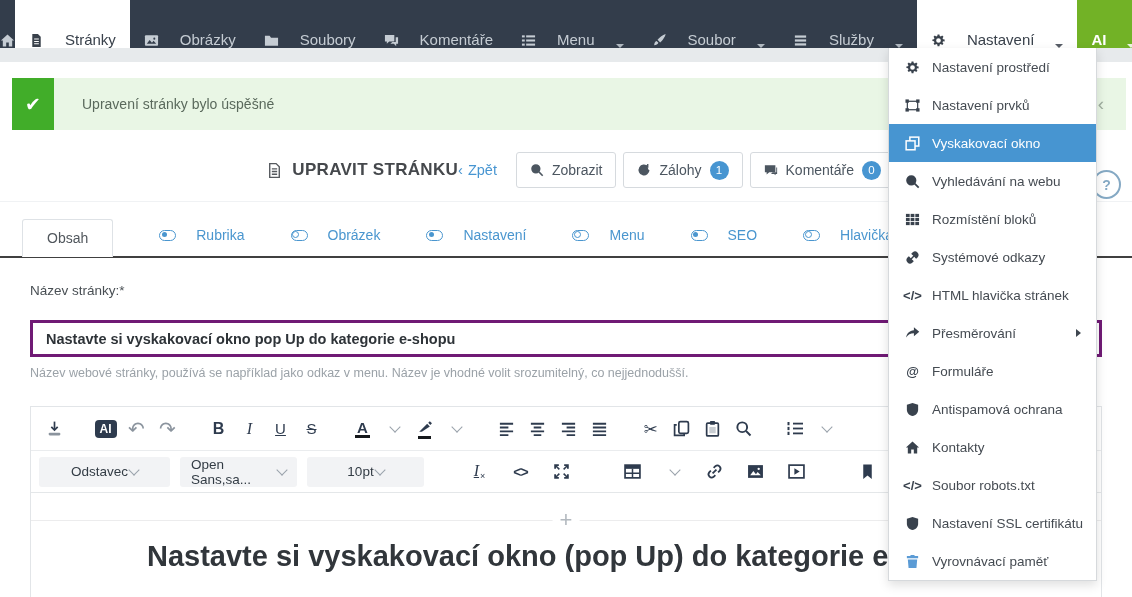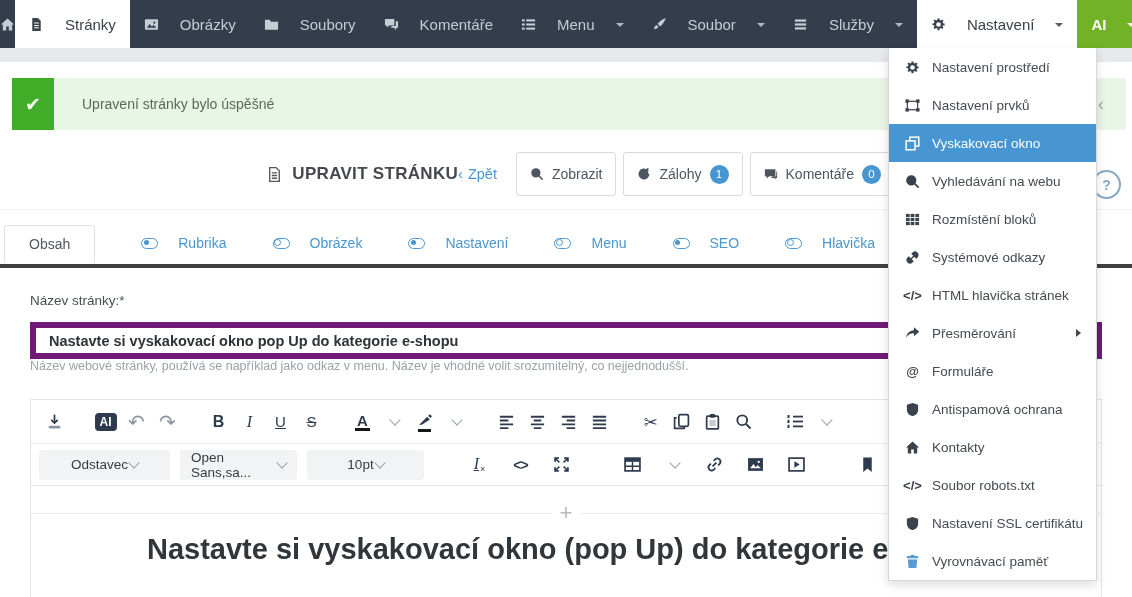--- a/index.html
+++ b/index.html
@@ -2,21 +2,21 @@
 <html><head>
 <meta charset="utf-8">
 <style>
   html,body{margin:0;padding:0}
   body{width:1132px;height:597px;position:relative;overflow:hidden;background:#fff;
        font-family:"Liberation Sans","DejaVu Sans",sans-serif;color:#444}
   svg{display:block}
 
   
   .navbar{height:48px;background:#333d4b;display:flex;align-items:stretch}
-  .nav-item{display:flex;align-items:center;gap:21px;padding:0 14px;color:#c5ccd3;font-size:15px;cursor:pointer;white-space:nowrap}
+  .nav-item{display:flex;align-items:flex-end;gap:21px;padding:0 14px;color:#c5ccd3;font-size:15px;cursor:pointer;white-space:nowrap}
   .nav-item svg{width:15px;height:15px;fill:currentColor;flex:none}
   .nav-item.active{background:#fff;color:#39414b}
   .nav-home{width:48px;justify-content:center;padding:0}
   .nav-ai{background:#72b226;color:#fff;font-weight:bold;margin-left:auto}
   .nav-plus{color:#8a95a1;font-size:19px;font-weight:bold}
   .caret{width:0;height:0;border-left:4px solid transparent;border-right:4px solid transparent;border-top:4.5px solid currentColor;margin-top:2px;opacity:.85}
 
   .topstrip{height:14px;background:#e7eaec}
 
   
@@ -26,44 +26,44 @@
   .alert-collapse{position:absolute;right:22px;top:13px;color:#9fae9f;font-size:19px;line-height:26px;cursor:pointer}
 
   
   .page-header{margin:22px 30px 0;display:flex;align-items:center;justify-content:flex-end}
   .ph-left{display:flex;align-items:center;gap:9px;color:#45484c}
   .ph-left svg{width:17px;height:17px}
   .ph-title{font-size:17px;font-weight:bold;letter-spacing:.3px;margin:0;color:#45484c}
   .ph-actions{display:flex;align-items:center;gap:7px;margin-right:207px}
   .back-link{color:#4795d1;font-size:14.5px;margin-right:12px;display:flex;gap:5px;align-items:center;cursor:pointer;text-decoration:none}
   .hbtn{display:inline-flex;align-items:center;gap:8px;border:1px solid #d6dade;background:#fff;border-radius:3px;
-        padding:0 13px;height:44px;font-size:14px;color:#4c5660;cursor:pointer;font-family:inherit}
+        padding:0 13px;height:36px;font-size:14px;color:#4c5660;cursor:pointer;font-family:inherit}
   .hbtn svg{width:14px;height:14px;fill:#4c5660}
   .badge{min-width:19px;height:19px;border-radius:10px;background:#4795d1;color:#fff;font-size:11.5px;
          display:inline-flex;align-items:center;justify-content:center;padding:0 5px;box-sizing:border-box}
   .help-circle{position:absolute;right:11px;top:170px;width:25px;height:25px;border:2px solid #85a9c4;border-radius:50%;
                color:#85a9c4;display:flex;align-items:center;justify-content:center;font-size:14px;font-weight:bold;background:#fff;cursor:pointer;z-index:5}
   .header-sep{margin-top:13px;border-bottom:1px solid #f0f2f4}
 
   
-  .tabs-row{display:flex;align-items:flex-start;padding:15px 4px 0;border-bottom:4px solid #404040}
+  .tabs-row{display:flex;align-items:flex-end;padding:15px 22px 0;border-bottom:2px solid #404040}
   .tab-active{background:#fff;border:1px solid #dee2e6;border-bottom:1px solid #fff;margin-bottom:-1px;
               border-radius:3px 3px 0 0;padding:10px 24px;font-size:14px;color:#51575d;cursor:pointer}
   .tab-link{display:flex;align-items:center;gap:20px;color:#4a96cf;font-size:14px;padding:10px 0 13px;margin-left:46px;cursor:pointer}
   .tog{position:relative;display:inline-block;width:17px;height:11px;border:1.5px solid currentColor;border-radius:6px;box-sizing:border-box;flex:none}
   .tog i{position:absolute;border-radius:50%}
   .tog.on i{left:1.5px;top:1.5px;width:5px;height:5px;background:currentColor}
   .tog.off i{left:0.5px;top:0.5px;width:7px;height:7px;border:1.5px solid currentColor;box-sizing:border-box}
 
   
   .form-block{padding:0 30px;margin-top:25px}
-  .f-label{display:block;font-size:13.5px;color:#494f54;margin-bottom:14px}
-  .f-input{width:100%;box-sizing:border-box;height:37px;border:6px solid #701a75;padding:0 13px;
+  .f-label{display:block;font-size:13.5px;color:#494f54;margin-bottom:22px}
+  .f-input{width:100%;box-sizing:border-box;height:37px;border:3px solid #701a75;padding:0 13px;
            font-weight:bold;font-size:14.5px;color:#2e3338;font-family:inherit;outline:none;background:#fff}
-  .f-help{font-size:12.5px;color:#9ba2a8}
+  .f-help{margin-top:9px;font-size:12.5px;color:#9ba2a8}
 
   
   .editor{margin:26px 30px 0;border:1px solid #e2e5e8;height:300px;background:#fff}
   .tb{display:flex;align-items:center;padding:0 8px}
   .tb1{height:43px}
   .tb2{height:41px;border-top:1px solid #eaecee;gap:10px}
   .tbtn{min-width:31px;height:32px;display:flex;align-items:center;justify-content:center;color:#2e3b4e;
         font-size:15px;background:none;border:none;padding:0 2px;cursor:pointer;font-family:inherit}
   .tbtn svg{width:17px;height:17px}
   .sp{width:20px;flex:none}

